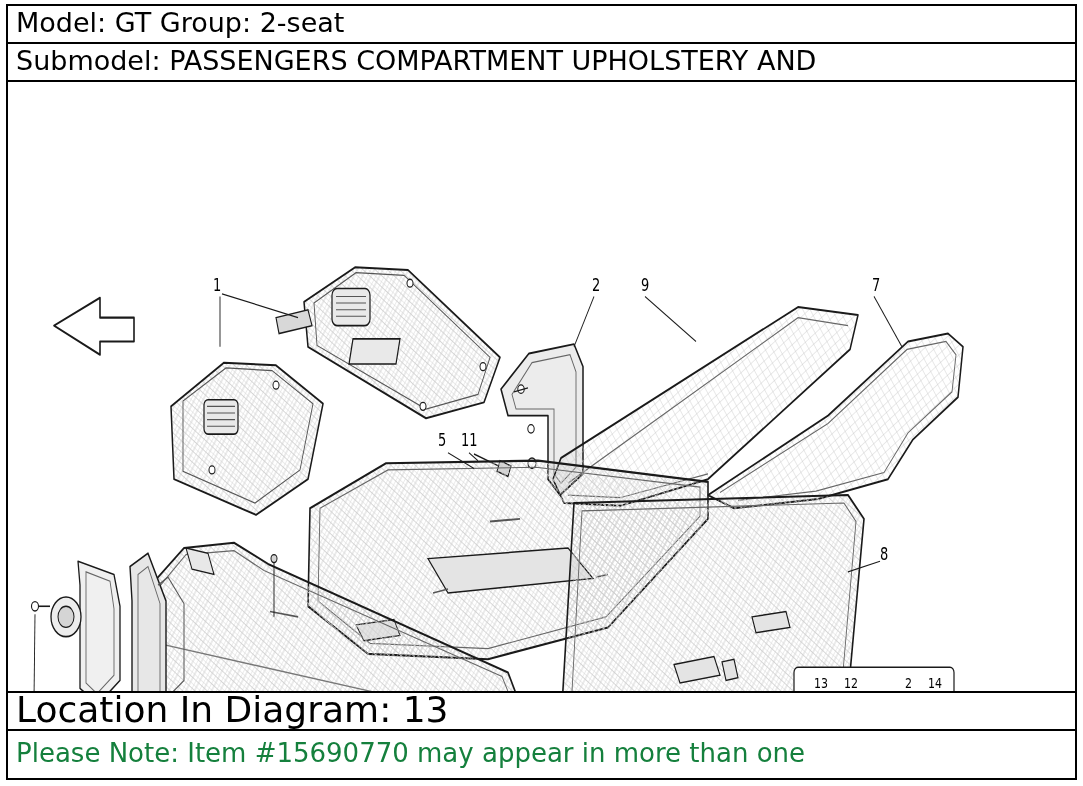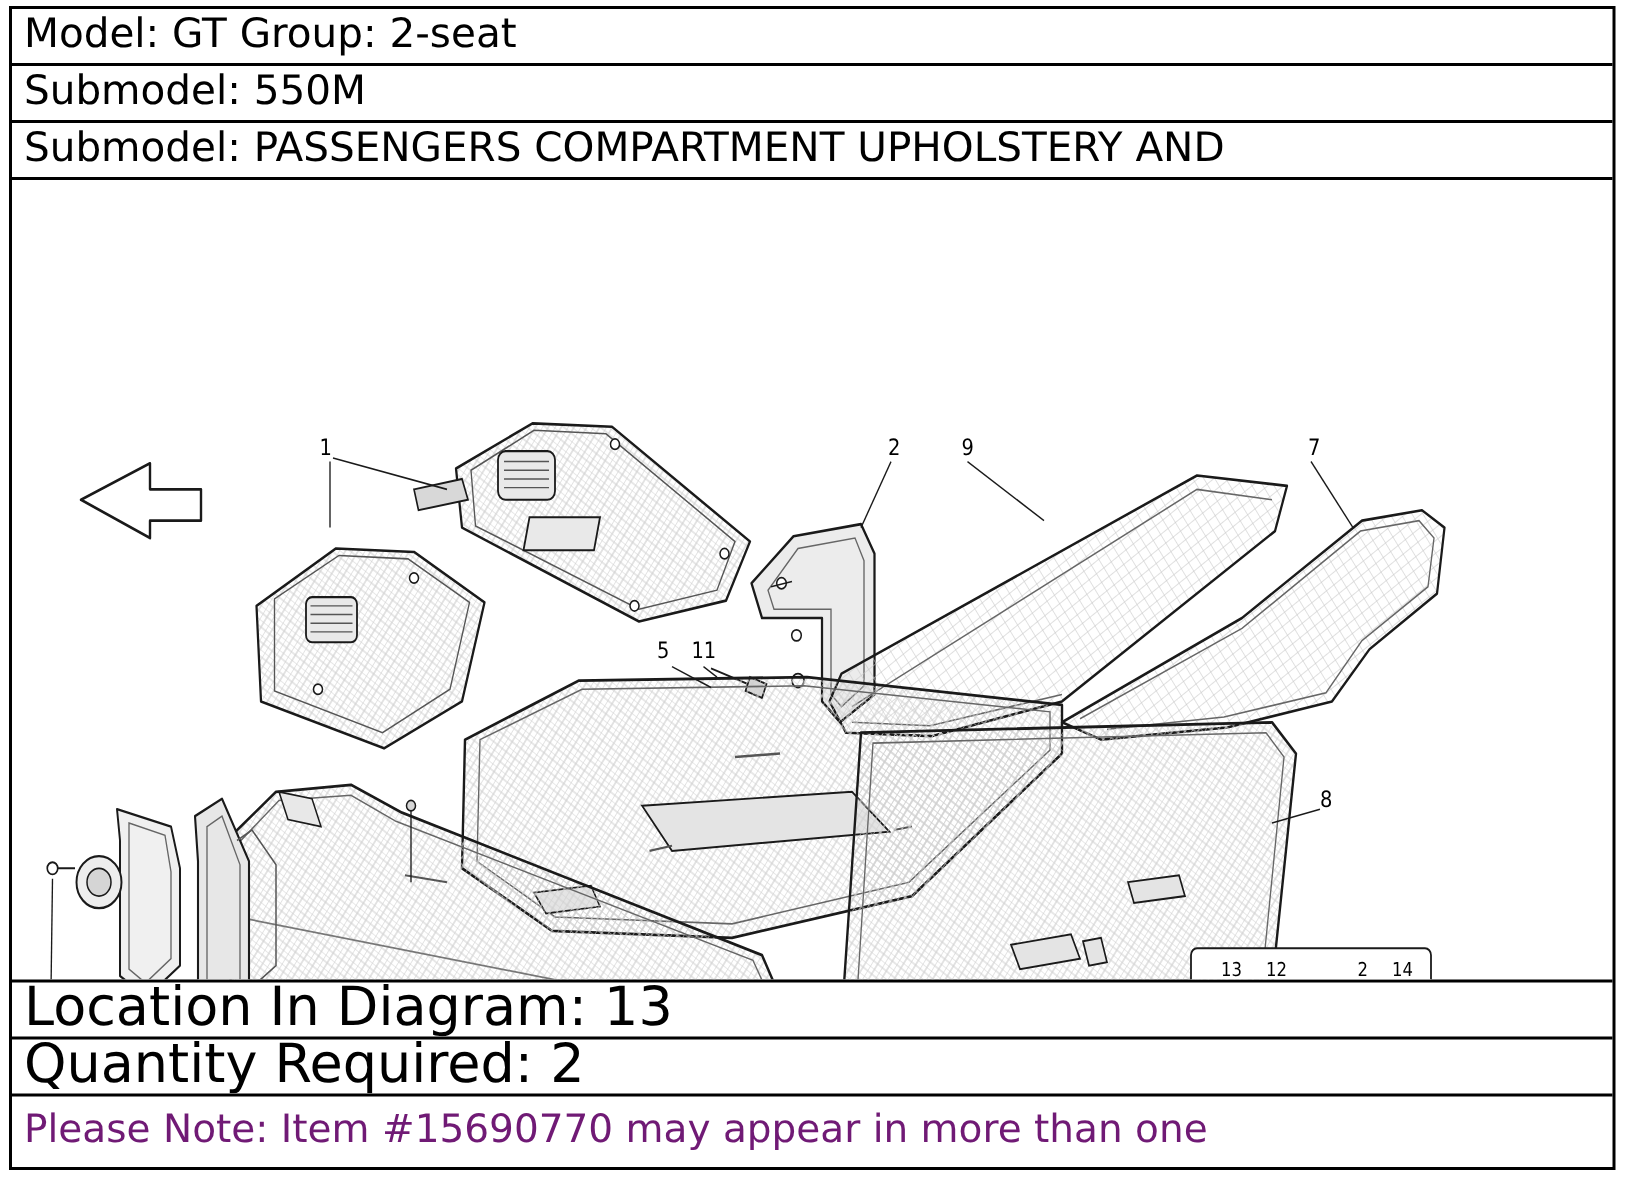--- a/index.html
+++ b/index.html
@@ -54,21 +54,21 @@
     line-height: 32px;
     color: #000;
     white-space: nowrap;
     overflow: hidden;
   }
   .note {
     box-sizing: border-box;
     padding: 4px 8px 6px 8px;
     font-size: 26px;
     line-height: 37px;
-    color: #701a75;
+    color: #15803d;
   }
   .note .note-line { display: block; }
   svg.diagram {
     position: absolute;
     left: 0;
     top: 0;
     width: 100%;
     height: 100%;
   }
   .lbl {
@@ -88,21 +88,20 @@
     fill: #000;
   }
 </style>
 </head>
 <body>
 
 <div class="page">
   <div class="frame">
 
     <div class="hdr-row">Model: GT Group: 2-seat</div>
-    <div class="hdr-row">Submodel: 550M</div>
     <div class="hdr-row">Submodel: PASSENGERS COMPARTMENT UPHOLSTERY AND</div>
 
     <div class="diagram-area">
       <svg class="diagram" viewBox="0 0 1067 460" preserveAspectRatio="none">
 
         <defs>
           <pattern id="carpet" width="7" height="7" patternUnits="userSpaceOnUse" patternTransform="rotate(35)">
             <path d="M0 0 L7 0 M0 3.5 L7 3.5" stroke="#cfcfcf" stroke-width="0.7"></path>
             <path d="M0 0 L0 7 M3.5 0 L3.5 7" stroke="#cfcfcf" stroke-width="0.7"></path>
           </pattern>
@@ -255,19 +254,18 @@
         <text class="lbl" x="184" y="540">6</text>
         <text class="lbl-sm" x="806" y="458">13</text>
         <text class="lbl-sm" x="836" y="458">12</text>
         <text class="lbl-sm" x="897" y="458">2</text>
         <text class="lbl-sm" x="920" y="458">14</text>
 
       </svg>
     </div>
 
     <div class="ftr-row">Location In Diagram: 13</div>
-    <div class="ftr-row">Quantity Required: 2</div>
     <div class="note">
       <span class="note-line">Please Note: Item #15690770 may appear in more than one</span>
     </div>
 
   </div>
 </div>
 
 </body></html>

